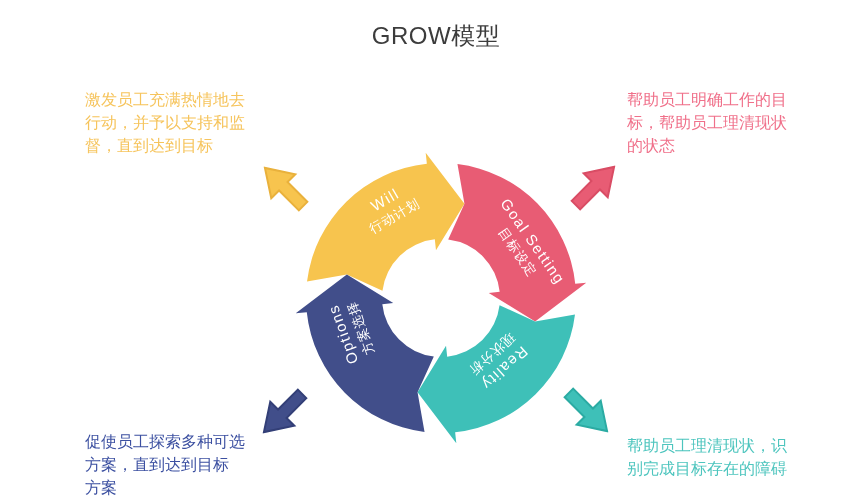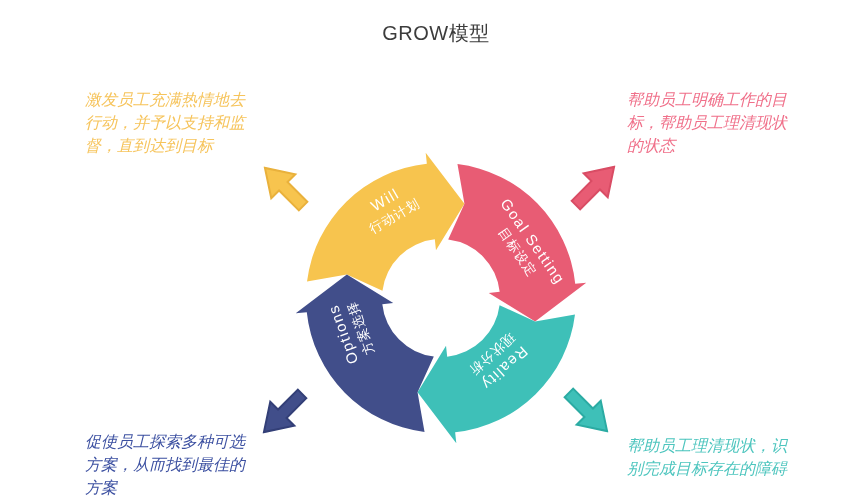--- a/index.html
+++ b/index.html
@@ -6,27 +6,26 @@
   body {
     width:850px; height:500px;
     background:#ffffff;
     font-family:"Liberation Sans", sans-serif;
     position:relative;
     overflow:hidden;
   }
   .title {
     position:absolute; left:436px; top:20px;
     transform:translateX(-50%);
-    font-size:20px; font-weight:500; color:#3c3c3c;
+    font-size:24px; font-weight:500; color:#3c3c3c;
     letter-spacing:0.5px; white-space:nowrap;
   }
   .ann {
     position:absolute; font-size:16px; line-height:1.45;
     white-space:pre-line;
-    font-style:italic;
   }
   .ann-tl { left:85px;  top:88px;  color:#F6C45C; }
   .ann-tr { left:627px; top:88px;  color:#F0708A; }
   .ann-bl { left:85px;  top:430px; color:#3C50A1; }
   .ann-br { left:627px; top:434px; color:#4DC5BE; }
 
   .ring { position:absolute; left:291px; top:148px; }
   .seg-will    { fill:#F7C44E; }
   .seg-goal    { fill:#E85C74; }
   .seg-reality { fill:#3EC0B8; }
@@ -59,21 +58,21 @@
 
 <div class="title">GROW模型</div>
 
 <div class="ann ann-tl">激发员工充满热情地去
 行动，并予以支持和监
 督，直到达到目标</div>
 <div class="ann ann-tr">帮助员工明确工作的目
 标，帮助员工理清现状
 的状态</div>
 <div class="ann ann-bl">促使员工探索多种可选
-方案，从而找到最佳的
+方案，直到达到目标
 方案</div>
 <div class="ann ann-br">帮助员工理清现状，识
 别完成目标存在的障碍</div>
 
 <svg class="ring" width="300" height="300" viewBox="-150 -150 300 300" aria-hidden="true">
   <g transform="rotate(7)">
     <path class="seg-will" d="M -135 0 A 135 135 0 0 1 -30.4 -131.5 L -32.9 -142.3 L 11.8 -96.3 L -10.8 -46.8 L -13.3 -57.5 A 59 59 0 0 0 -59 0 L -96.3 -11.8 Z"></path>
     <path class="seg-goal" d="M 0 -135 A 135 135 0 0 1 131.5 -30.4 L 142.3 -32.9 L 96.3 11.8 L 46.8 -10.8 L 57.5 -13.3 A 59 59 0 0 0 0 -59 L 11.8 -96.3 Z"></path>
     <path class="seg-reality" d="M 135 0 A 135 135 0 0 1 30.4 131.5 L 32.9 142.3 L -11.8 96.3 L 10.8 46.8 L 13.3 57.5 A 59 59 0 0 0 59 0 L 96.3 11.8 Z"></path>
     <path class="seg-options" d="M 0 135 A 135 135 0 0 1 -131.5 30.4 L -142.3 32.9 L -96.3 -11.8 L -46.8 10.8 L -57.5 13.3 A 59 59 0 0 0 0 59 L -11.8 96.3 Z"></path>

